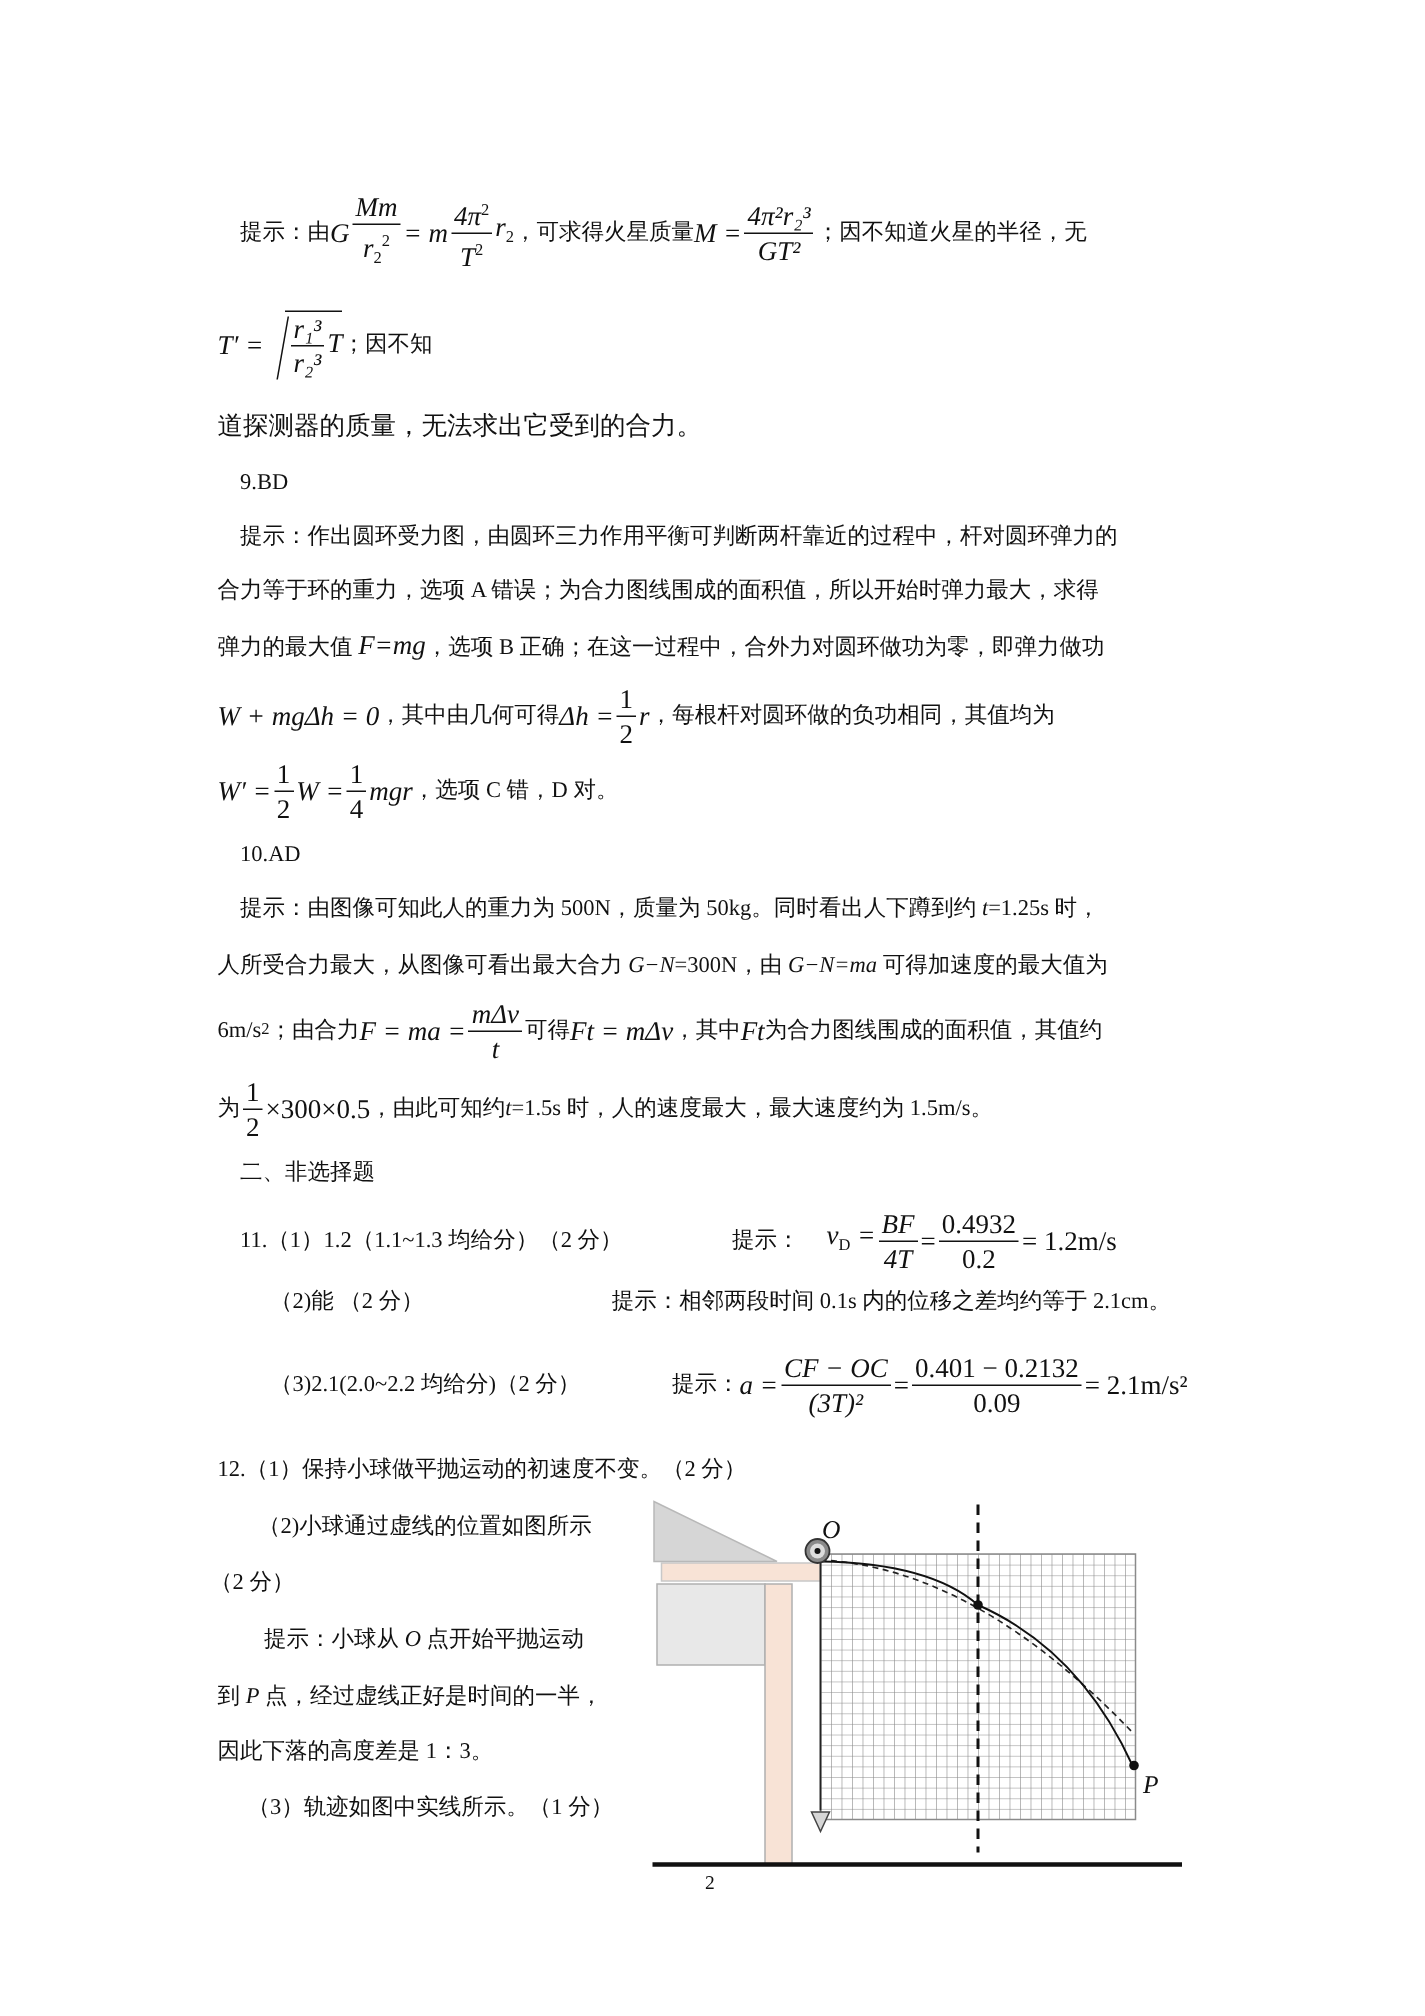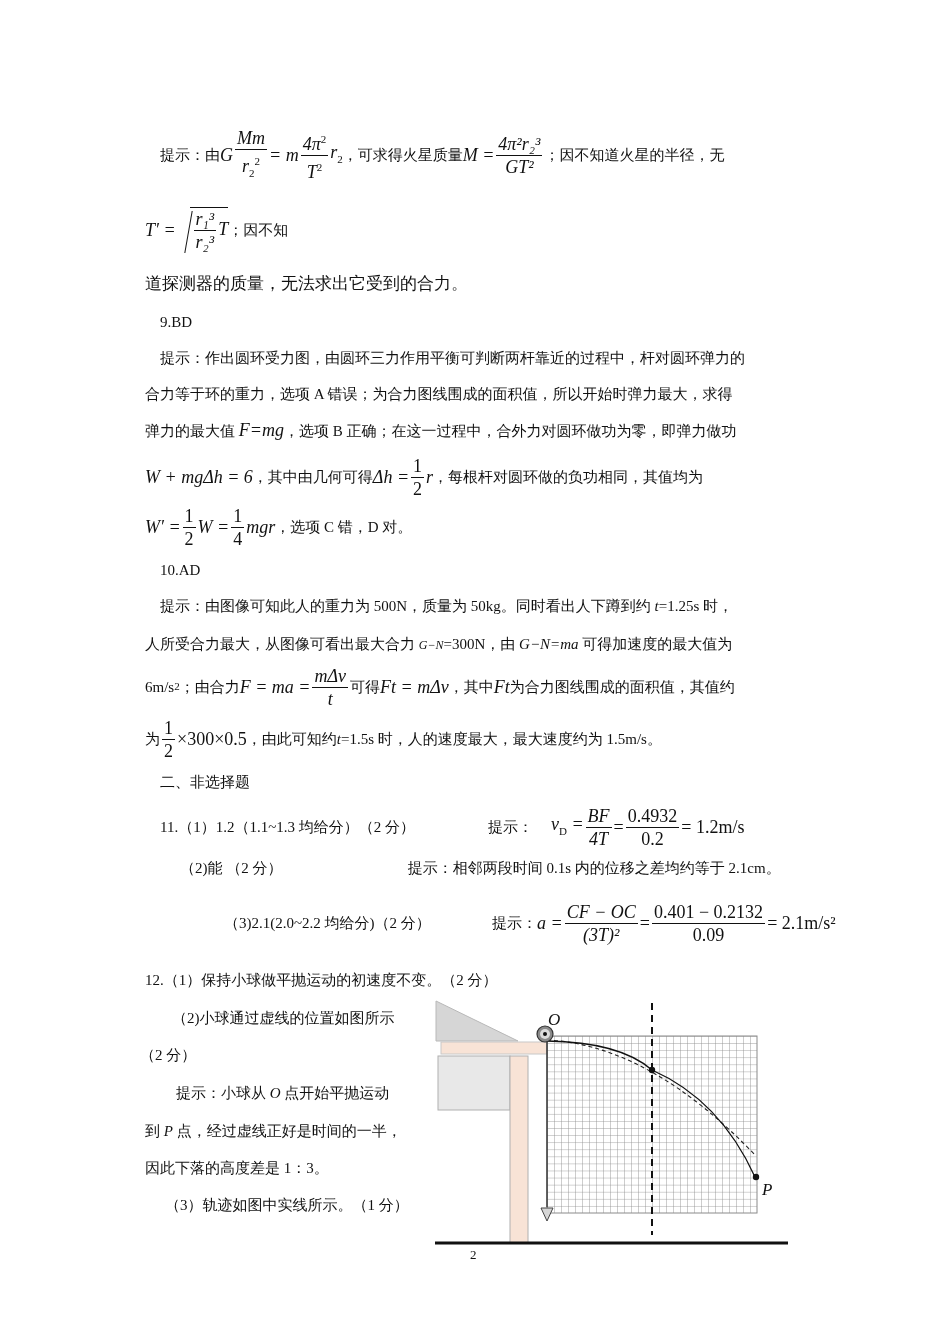--- a/index.html
+++ b/index.html
@@ -61,21 +61,21 @@
 <div class="ln big" style="left:145px; top:274px;">道探测器的质量，无法求出它受到的合力。</div>
 
 <div class="ln" style="left:160px; top:312px;">9.BD</div>
 <div class="ln" style="left:160px; top:348px;">提示：作出圆环受力图，由圆环三力作用平衡可判断两杆靠近的过程中，杆对圆环弹力的</div>
 <div class="ln" style="left:145px; top:384px;">合力等于环的重力，选项 A 错误；为合力图线围成的面积值，所以开始时弹力最大，求得</div>
 <div class="ln" style="left:145px; top:420px;">
   <span>弹力的最大值</span>
   <span class="m">F=mg</span><span>，选项 B 正确；在这一过程中，合外力对圆环做功为零，即弹力做功</span>
 </div>
 <div class="ln" style="left:145px; top:452px; height:50px; display:flex; align-items:center;">
-  <span class="m">W + mgΔh = 6</span>
+  <span class="m">W + mgΔh = 0</span>
   <span>，其中由几何可得</span>
   <span class="m">Δh =</span>
   <span class="frac mu">
     <span class="num">1</span>
     <span class="den">2</span>
   </span>
   <span class="m">r</span>
   <span>，每根杆对圆环做的负功相同，其值均为</span>
 </div>
 <div class="ln" style="left:145px; top:502px; height:50px; display:flex; align-items:center;">
@@ -93,21 +93,21 @@
   <span>，选项 C 错，D 对。</span>
 </div>
 
 <div class="ln" style="left:160px; top:560px;">10.AD</div>
 <div class="ln" style="left:160px; top:596px;">
   <span>提示：由图像可知此人的重力为 500N，质量为 50kg。同时看出人下蹲到约</span>
   <span class="m" style="font-size:15px">t</span><span>=1.25s 时，</span>
 </div>
 <div class="ln" style="left:145px; top:634px;">
   <span>人所受合力最大，从图像可看出最大合力</span>
-  <span class="m" style="font-size:12px">G−N</span><span>=300N，由</span>
+  <span class="m" style="font-size:15px">G−N</span><span>=300N，由</span>
   <span class="m" style="font-size:15px">G−N=ma</span>
   <span>可得加速度的最大值为</span>
 </div>
 <div class="ln" style="left:145px; top:662px; height:50px; display:flex; align-items:center;">
   <span>6m/s</span>
     <sup style="align-self:flex-start; margin-top:14px">2</sup>
   <span>；由合力</span>
   <span class="m">F = ma =</span>
   <span class="frac m">
     <span class="num">mΔv</span>
@@ -145,21 +145,21 @@
   <span class="frac mu">
     <span class="num">0.4932</span>
     <span class="den">0.2</span>
   </span>
   <span class="mu">= 1.2m/s</span>
 </div>
 <div class="ln" style="left:180px; top:858px;">
   <span style="display:inline-block; width:224px">（2)能 （2 分）</span>
   <span>提示：相邻两段时间 0.1s 内的位移之差均约等于 2.1cm。</span>
 </div>
-<div class="ln" style="left:180px; top:895px; height:56px; display:flex; align-items:center;margin-left:44px;">
+<div class="ln" style="left:180px; top:895px; height:56px; display:flex; align-items:center;">
   <span style="display:inline-block; width:268px">（3)2.1(2.0~2.2 均给分)（2 分）</span>
   <span>提示：</span>
   <span class="m">a =</span>
   <span class="frac m">
     <span class="num">CF − OC</span>
     <span class="den">(3T)²</span>
   </span>
   <span class="mu">=</span>
   <span class="frac mu">
     <span class="num">0.401 − 0.2132</span>

